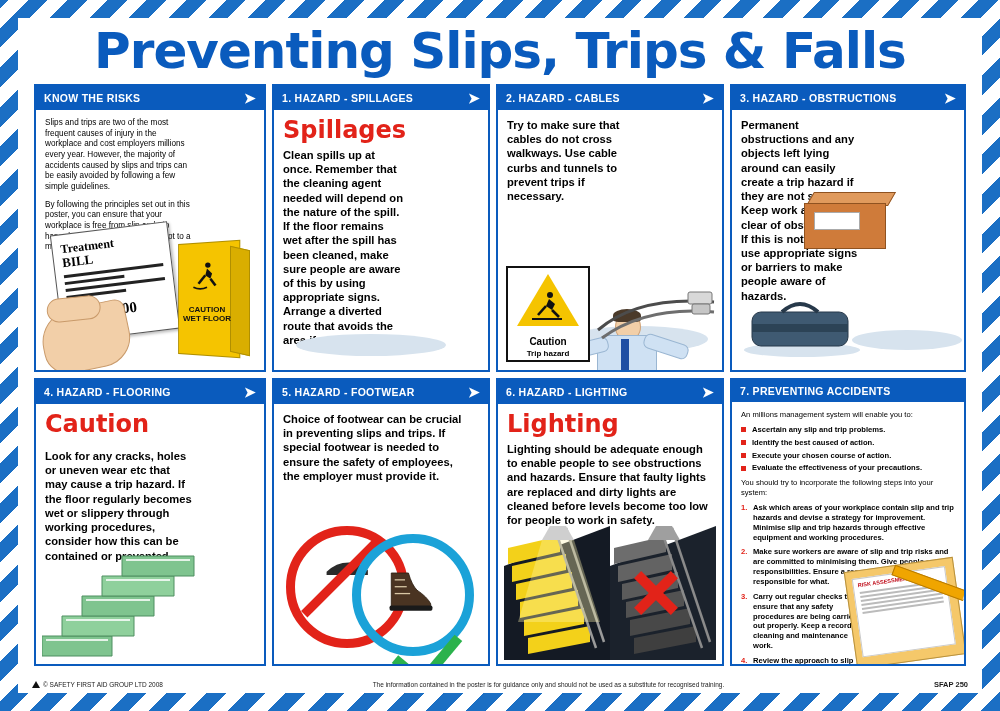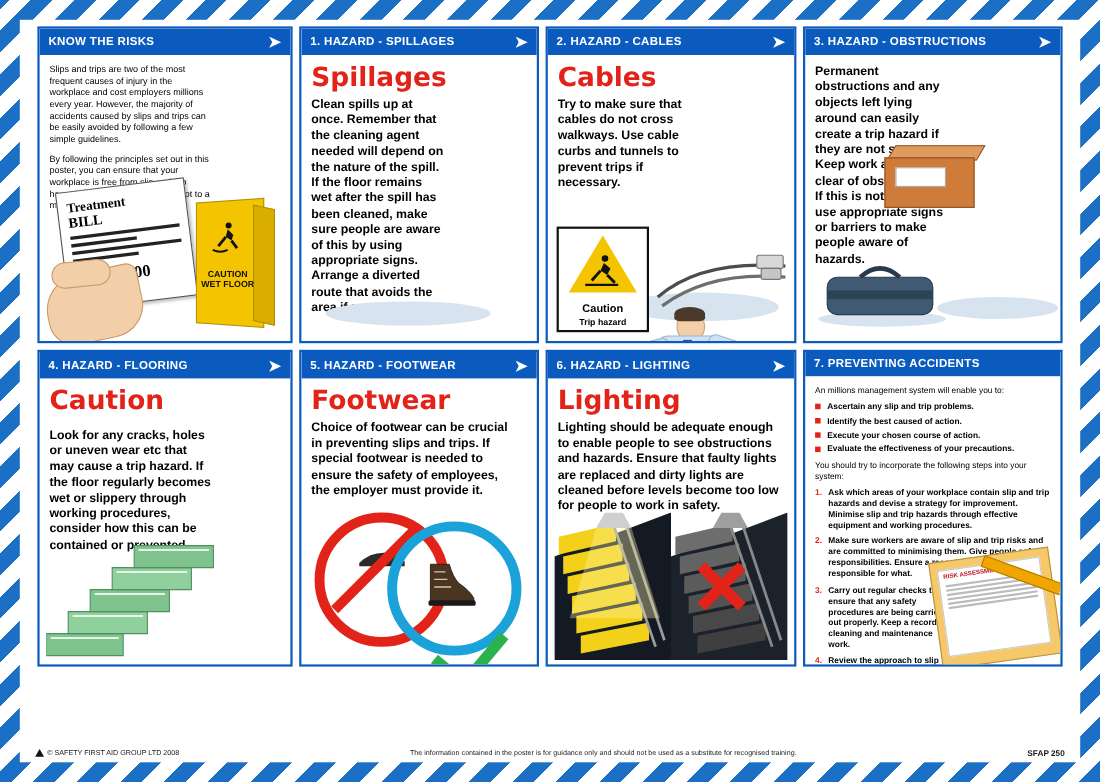--- a/index.html
+++ b/index.html
@@ -319,20 +319,21 @@
     border-bottom: 5px solid transparent;
     border-left: 10px solid #f2d7a8;
   }
 </style>
 </head>
 <body>
 
 <div class="poster">
   <div class="inner">
 
+    <div class="title">Preventing Slips, Trips &amp; Falls</div>
 
     <div class="grid">
 
       <div class="panel">
         <div class="panel-head">
           <span>KNOW THE RISKS</span>
           <span class="arrow">➤</span>
         </div>
         <div class="panel-body">
           <p class="small-text txt-narrow">Slips and trips are two of the most frequent causes of injury in the workplace and cost employers millions every year. However, the majority of accidents caused by slips and trips can be easily avoided by following a few simple guidelines.</p>
@@ -392,21 +393,20 @@
           </div>
         </div>
       </div>
 
       <div class="panel">
         <div class="panel-head">
           <span>2. HAZARD - CABLES</span>
           <span class="arrow">➤</span>
         </div>
         <div class="panel-body">
-          <h2 class="hazard-title">Cables</h2>
           <p class="body-text txt-narrow3">Try to make sure that cables do not cross walkways. Use cable curbs and tunnels to prevent trips if necessary.</p>
 
           <div class="shadow" style="left:70px; bottom:18px; width:140px; height:26px;"></div>
 
           <div class="fig">
             <div class="head" style="left:108px; top:110px; width:24px; height:26px;"></div>
             <div class="hair" style="left:106px; top:106px; width:28px; height:13px;"></div>
             <div class="shirt" style="left:90px; top:132px; width:58px; height:52px; border-radius:10px;"></div>
             <div class="arm" style="left:136px; top:136px; width:44px; height:13px; transform:rotate(18deg); border-radius:6px;"></div>
             <div class="arm" style="left:58px; top:138px; width:42px; height:13px; transform:rotate(-14deg); border-radius:6px;"></div>
@@ -514,21 +514,20 @@
           </div>
         </div>
       </div>
 
       <div class="panel">
         <div class="panel-head">
           <span>5. HAZARD - FOOTWEAR</span>
           <span class="arrow">➤</span>
         </div>
         <div class="panel-body">
-          <h2 class="hazard-title">Footwear</h2>
           <p class="body-text" style="width:186px;">Choice of footwear can be crucial in preventing slips and trips. If special footwear is needed to ensure the safety of employees, the employer must provide it.</p>
 
           <div class="no-sign">
             <svg class="heel" viewBox="0 0 60 34">
               <path d="M2 22 q14 -14 34 -12 q12 1 20 10 l0 6 l-54 0 z" fill="#2b2b2b"></path>
               <rect x="44" y="22" width="5" height="11" fill="#2b2b2b"></rect>
             </svg>
             <div class="bar"></div>
           </div>
 

